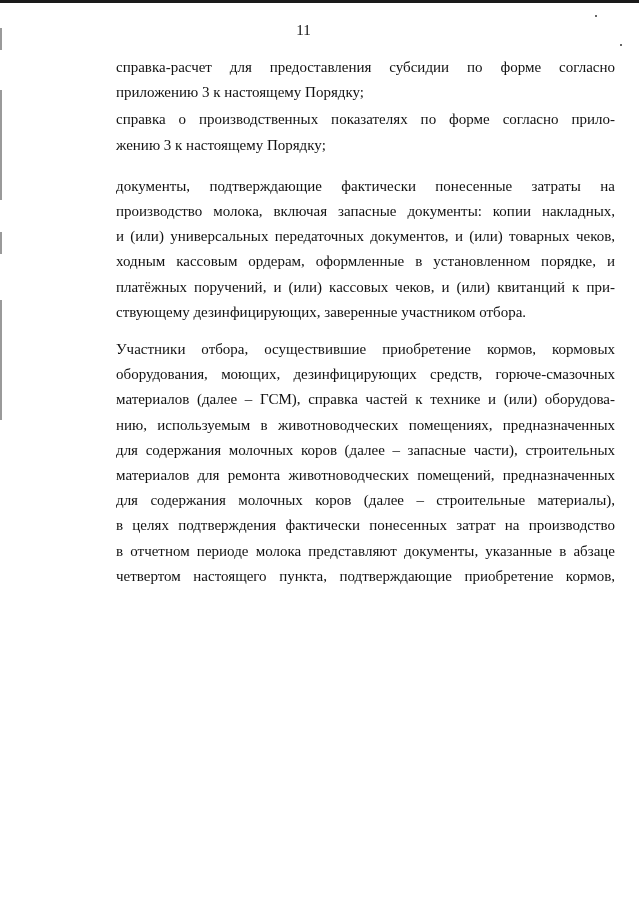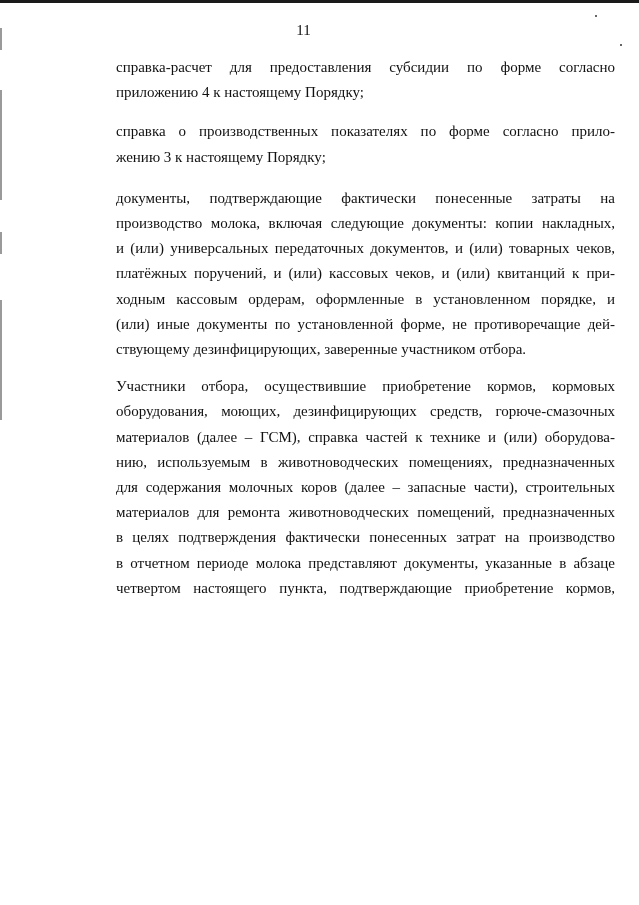--- a/index.html
+++ b/index.html
@@ -42,41 +42,41 @@
 <div class="edge-mark" style="top:232px;height:22px;"></div>
 <div class="edge-mark" style="top:300px;height:120px;"></div>
 <div class="speck" style="left:595px;top:15px;"></div>
 <div class="speck" style="left:620px;top:44px;"></div>
 
 <div class="page-number">11</div>
 
 <div class="content">
   <p class="para">
     <span class="line first">справка-расчет для предоставления субсидии по форме согласно</span>
-    <span class="line last">приложению 4 к настоящему Порядку;</span>
+    <span class="line last">приложению 3 к настоящему Порядку;</span>
   </p>
-  <p class="para" style="margin-top:14px;">
+  <p class="para" style="margin-top:2px;">
     <span class="line first">справка о производственных показателях по форме согласно прило-</span>
     <span class="line last">жению 3 к настоящему Порядку;</span>
   </p>
   <p class="para" style="margin-top:16px;">
     <span class="line first">документы, подтверждающие фактически понесенные затраты на</span>
-    <span class="line">производство молока, включая следующие документы: копии накладных,</span>
+    <span class="line">производство молока, включая запасные документы: копии накладных,</span>
     <span class="line">и (или) универсальных передаточных документов, и (или) товарных чеков,</span>
+    <span class="line">ходным кассовым ордерам, оформленные в установленном порядке, и</span>
     <span class="line">платёжных поручений, и (или) кассовых чеков, и (или) квитанций к при-</span>
-    <span class="line">ходным кассовым ордерам, оформленные в установленном порядке, и</span>
-    <span class="line">(или) иные документы по установленной форме, не противоречащие дей-</span>
     <span class="line last">ствующему дезинфицирующих, заверенные участником отбора.</span>
   </p>
   <p class="para gap-before">
     <span class="line first">Участники отбора, осуществившие приобретение кормов, кормовых</span>
     <span class="line">оборудования, моющих, дезинфицирующих средств, горюче-смазочных</span>
     <span class="line">материалов (далее – ГСМ), справка частей к технике и (или) оборудова-</span>
     <span class="line">нию, используемым в животноводческих помещениях, предназначенных</span>
     <span class="line">для содержания молочных коров (далее – запасные части), строительных</span>
     <span class="line">материалов для ремонта животноводческих помещений, предназначенных</span>
+    <span class="line">для содержания молочных коров (далее – строительные материалы),</span>
     <span class="line">в целях подтверждения фактически понесенных затрат на производство</span>
     <span class="line">в отчетном периоде молока представляют документы, указанные в абзаце</span>
     <span class="line">четвертом настоящего пункта, подтверждающие приобретение кормов,</span>
 
   </p>
 
 </div>
 
 </body></html>

